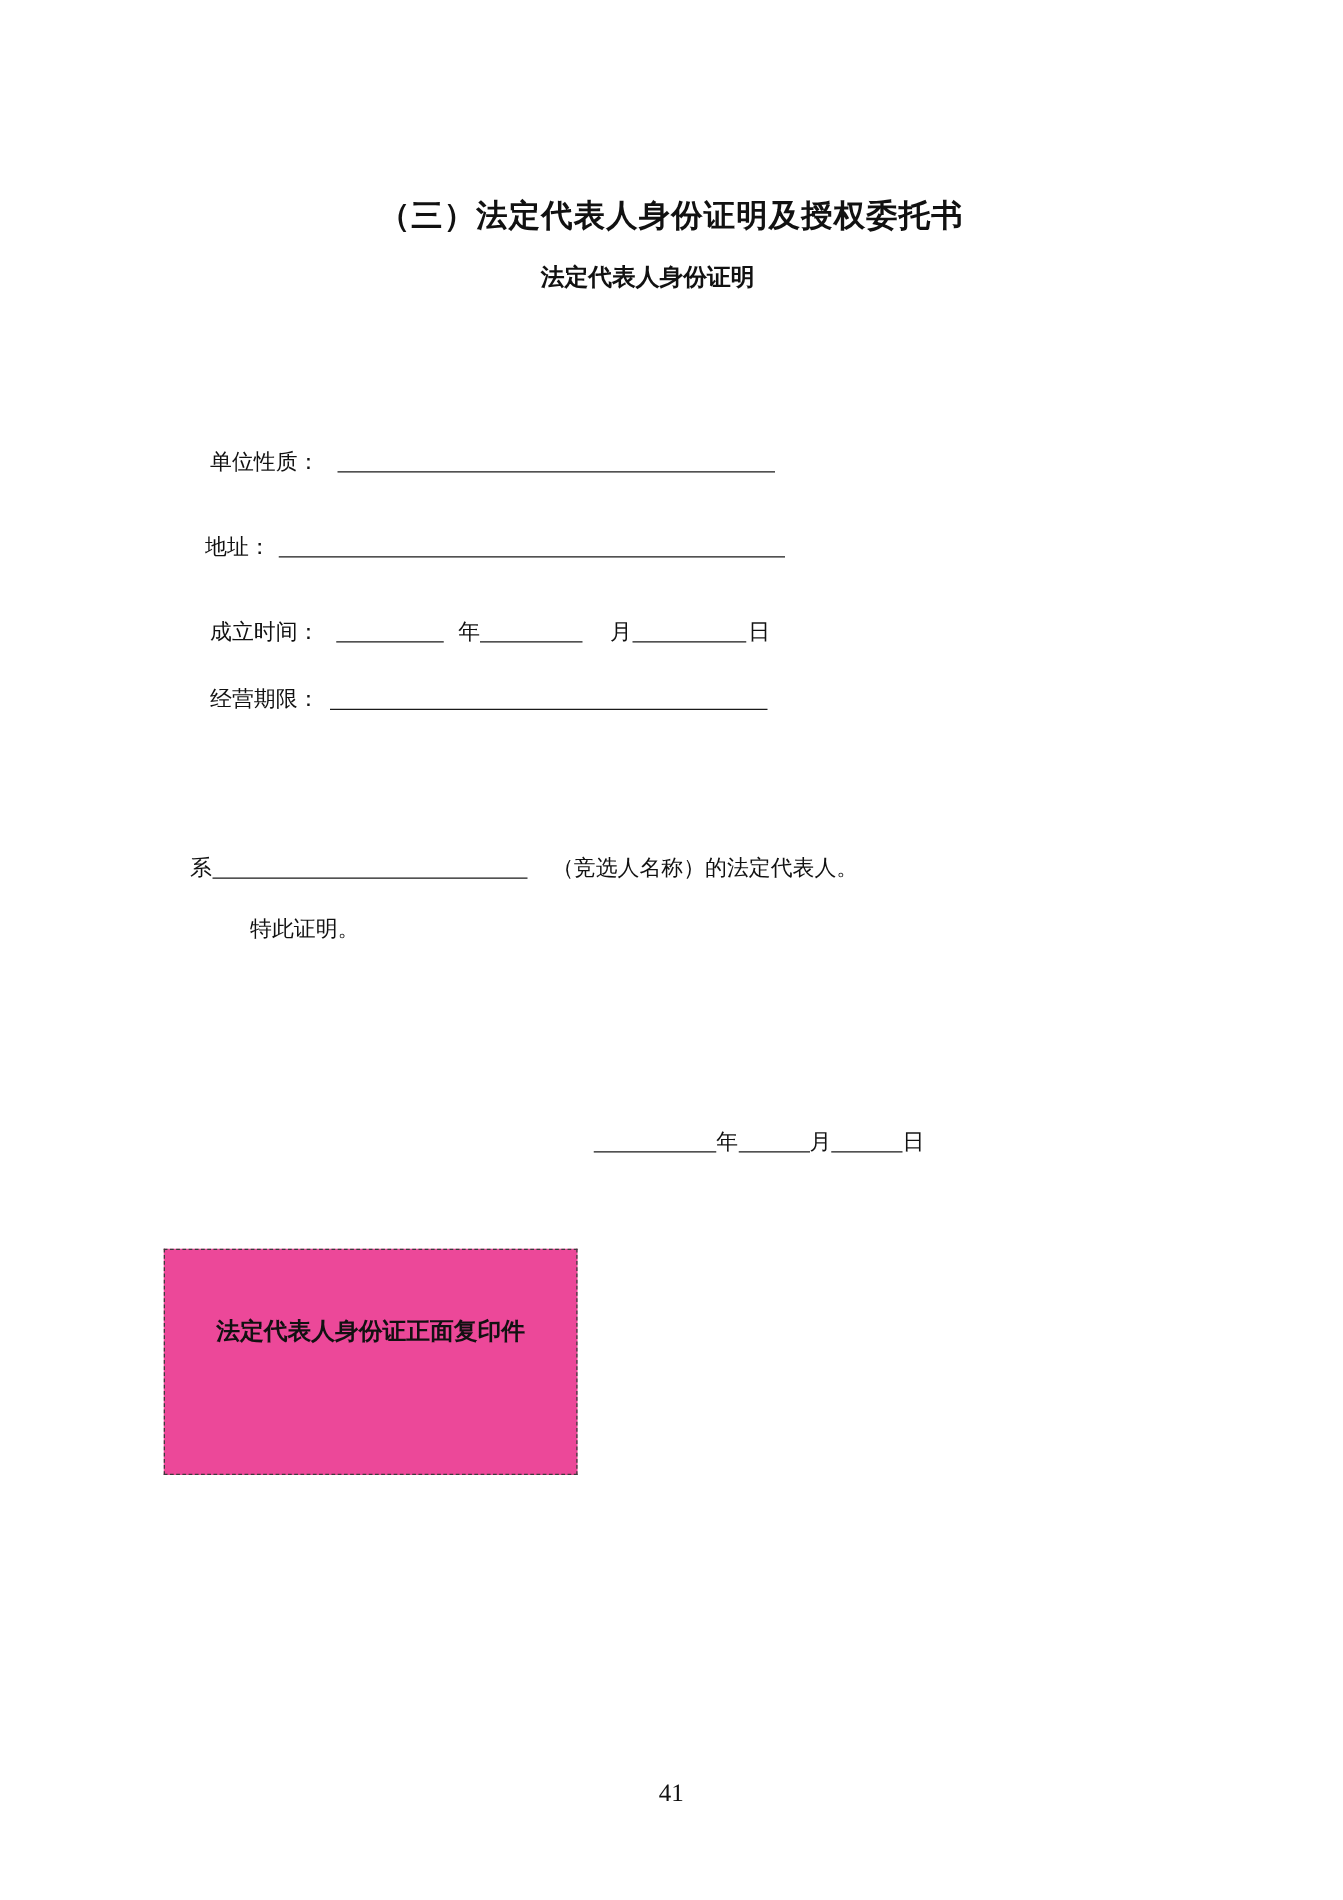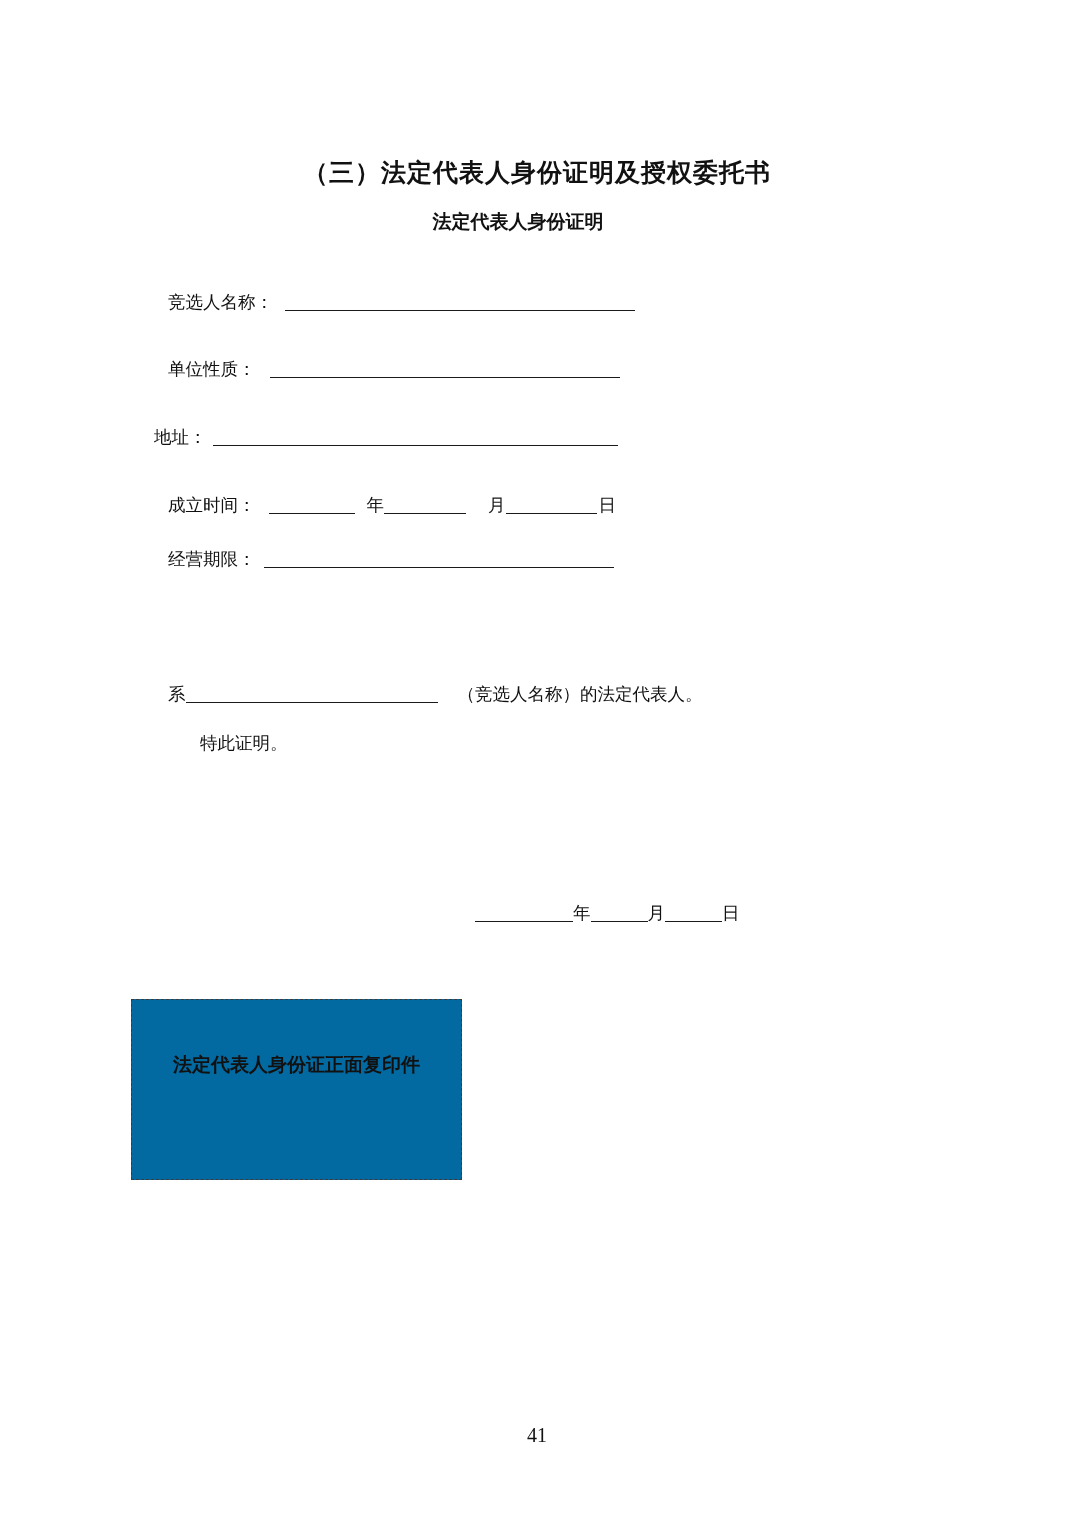--- a/index.html
+++ b/index.html
@@ -43,21 +43,21 @@
   }
   .blank {
     display: inline-block;
     border-bottom: 1px solid #1a1a1a;
     height: 15px;
     vertical-align: -3px;
   }
   .copybox {
     position: absolute;
     border: 1px dashed #3c3c3c;
-    background: #0369a1;
+    background: #ec4899;
   }
   .copybox .copybox-label {
     margin-top: 52px;
     text-align: center;
     font-size: 19px;
     font-weight: bold;
     white-space: nowrap;
   }
   .page-number {
     position: absolute;
@@ -69,42 +69,39 @@
   }
 </style>
 </head>
 <body>
 
 <div class="page">
 
   <div class="doc-title">（三）法定代表人身份证明及授权委托书</div>
   <div class="doc-subtitle">法定代表人身份证明</div>
 
-  <div class="row" style="top:277px; left:168px;">
-    <span>竞选人名称：</span><span class="blank" style="width:350px; margin-left:12px;"></span>
-  </div>
 
   <div class="row" style="top:344px; left:168px;">
     <span>单位性质：</span><span class="blank" style="width:350px; margin-left:14px;"></span>
   </div>
 
-  <div class="row" style="top:412px; left:154px;">
+  <div class="row" style="top:412px; left:164px;">
     <span>地址：</span><span class="blank" style="width:405px; margin-left:6px;"></span>
   </div>
 
   <div class="row" style="top:480px; left:168px;text-align:right;">
     <span>成立时间：</span><span class="blank" style="width:86px; margin-left:13px;"></span><span style="margin-left:12px;">年</span><span class="blank" style="width:82px;"></span><span style="margin-left:22px;">月</span><span class="blank" style="width:91px;"></span><span style="margin-left:2px;">日</span>
   </div>
 
   <div class="row" style="top:534px; left:168px;">
     <span>经营期限：</span><span class="blank" style="width:350px; margin-left:8px;"></span>
   </div>
 
 
-  <div class="row" style="top:669px; left:168px;">
+  <div class="row" style="top:669px; left:152px;">
     <span>系</span><span class="blank" style="width:252px;"></span><span style="margin-left:20px;">（竞选人名称）的法定代表人。</span>
   </div>
 
   <div class="row" style="top:718px; left:200px;">特此证明。</div>
 
 
   <div class="row" style="top:888px; left:475px;">
     <span class="blank" style="width:98px;"></span><span>年</span><span class="blank" style="width:57px;"></span><span>月</span><span class="blank" style="width:57px;"></span><span>日</span>
   </div>
 

